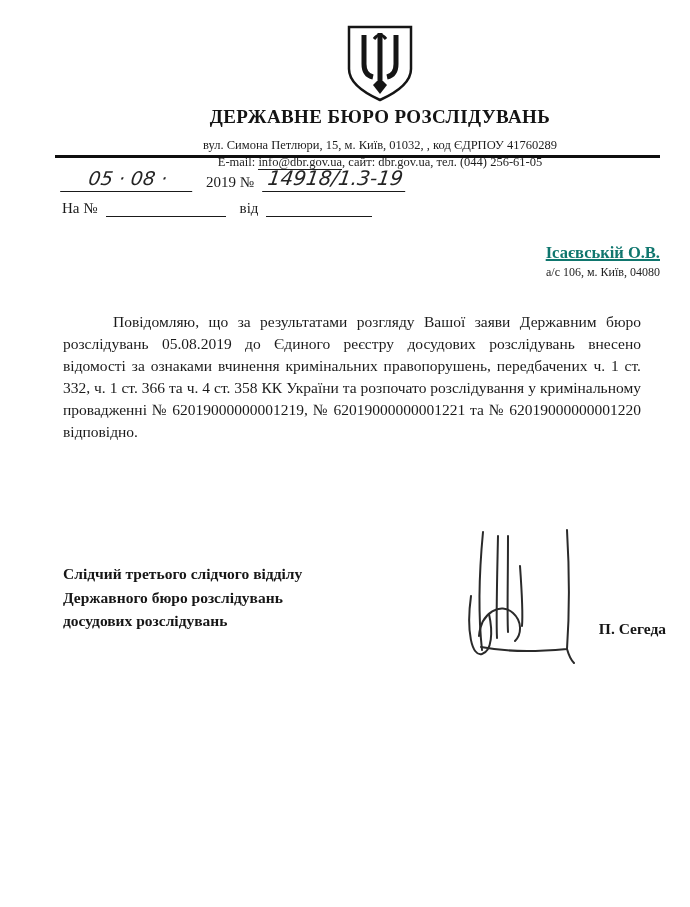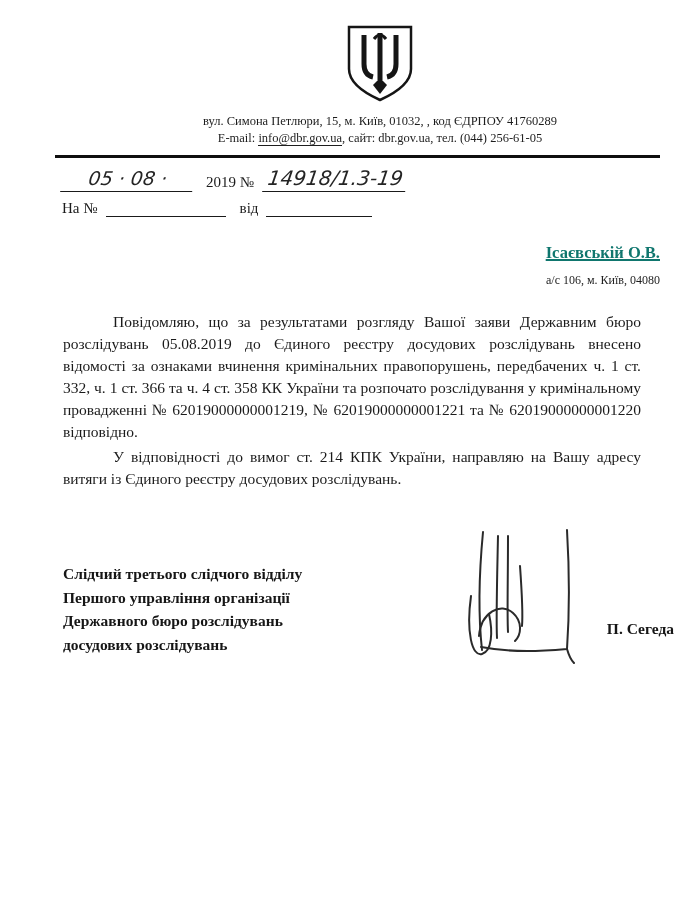--- a/index.html
+++ b/index.html
@@ -53,57 +53,58 @@
   .ref-label{font-size:15px; white-space:nowrap;}
   .blank1{width:120px; border-bottom:1.5px solid #1a1a1a; margin-left:8px;}
   .vid-label{margin-left:14px;text-align:center;}
   .blank2{width:106px; border-bottom:1.5px solid #1a1a1a; margin-left:8px;}
   
   .recipient{position:absolute; top:243px; right:30px; text-align:right;}
   .recipient-name{
     font-size:16.5px; font-weight:bold; color:#0f766e;
     text-decoration:underline; text-decoration-thickness:1.5px;
   }
-  .recipient-addr{font-size:12px; margin-top:10px; color:#1d1d1d;}
+  .recipient-addr{font-size:12px; margin-top:2px; color:#1d1d1d;}
   
   .body-text{
     position:absolute; top:311px; left:63px; width:578px;
     font-size:15.5px; line-height:22px; text-align:justify;
     color:#1b1b1b;
   }
   .body-text p{margin:0; text-indent:50px;}
   .body-text p + p{margin-top:3px;}
   .attachment{margin-top:13px !important; text-align:left;}
   
   .sign-left{
     position:absolute; top:562px; left:63px;
     font-size:15.5px; font-weight:bold; line-height:23.5px; color:#161616;
   }
   .signature-svg{position:absolute; top:514px; left:443px;}
   .signer-name{
-    position:absolute; top:620px; right:16px;
+    position:absolute; top:620px; right:24px;
     font-size:15.5px; font-weight:bold; color:#161616; white-space:nowrap;
   }
 </style>
 </head>
 <body>
 
 <div class="page">
 
   <div class="letterhead">
     <svg class="emblem" width="82" height="80" viewBox="0 0 82 80">
       <path d="M10 3 H72 V45 Q72 62 41 76 Q10 62 10 45 Z" fill="none" stroke="#151515" stroke-width="2.5"></path>
       <g stroke="#151515" stroke-width="5" fill="none">
         <path d="M25 11 V40 Q25 51 34 53"></path>
         <path d="M57 11 V40 Q57 51 48 53"></path>
         <path d="M41 9 V56"></path>
       </g>
       <path d="M41 54 L34 61 L41 70 L48 61 Z" fill="#151515"></path>
       <path d="M35 15 Q41 7 47 15" stroke="#151515" stroke-width="3" fill="none"></path>
     </svg>
+    <div class="org-name">ДЕРЖАВНЕ БЮРО РОЗСЛІДУВАНЬ</div>
     <div class="addr-line">вул. Симона Петлюри, 15, м. Київ, 01032, , код ЄДРПОУ 41760289</div>
     <div class="contact-line"><span>E-mail: </span><span class="email-underlined">info@dbr.gov.ua</span><span>, сайт: dbr.gov.ua, тел. (044) 256-61-05</span></div>
   </div>
 
   <div class="head-rule"></div>
 
   <div class="ref-block">
     <div class="ref-row1">
       <span class="hw hw-date">05 · 08 ·</span>
       <span class="ref-label year-label">2019 №</span>
@@ -117,26 +118,24 @@
     </div>
   </div>
 
   <div class="recipient">
     <div class="recipient-name">Ісаєвській О.В.</div>
     <div class="recipient-addr">а/с 106, м. Київ, 04080</div>
   </div>
 
   <div class="body-text">
     <p>Повідомляю, що за результатами розгляду Вашої заяви Державним бюро розслідувань 05.08.2019 до Єдиного реєстру досудових розслідувань внесено відомості за ознаками вчинення кримінальних правопорушень, передбачених ч. 1 ст. 332, ч. 1 ст. 366 та ч. 4 ст. 358 КК України та розпочато розслідування у кримінальному провадженні № 62019000000001219, № 62019000000001221 та № 62019000000001220 відповідно.</p>
-    <p>У відповідності до вимог ст. 214 КПК України, направляю на Вашу адресу витяги із Єдиного реєстру досудових розслідувань.</p>
   </div>
 
   <div class="sign-left">
     <div>Слідчий третього слідчого відділу</div>
-    <div>Першого управління організації</div>
     <div>Державного бюро розслідувань</div>
     <div>досудових розслідувань</div>
   </div>
 
   <svg class="signature-svg" width="135" height="150" viewBox="0 0 135 150">
     <g stroke="#2a2a2a" stroke-width="2" fill="none" stroke-linecap="round">
       <path d="M40 18 C36 60 35 100 39 136"></path>
       <path d="M55 22 C54 70 53 105 54 124"></path>
       <path d="M65 22 C65 66 64 100 65 118"></path>
       <path d="M77 52 C79 80 80 100 79 112"></path>

